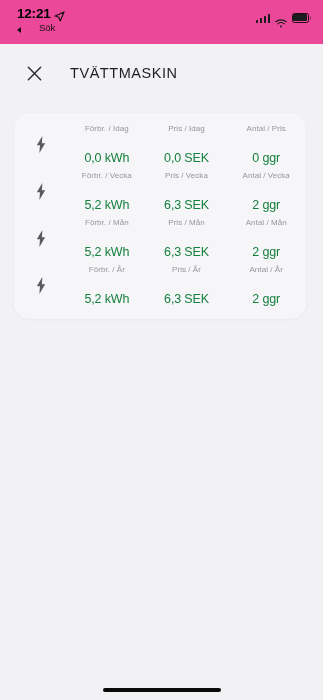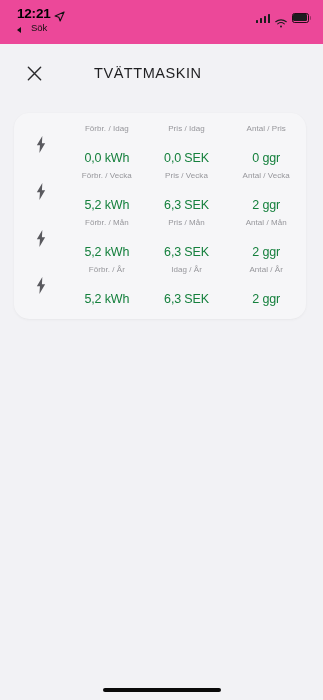--- a/index.html
+++ b/index.html
@@ -25,21 +25,21 @@
   .sb-left {
     position:absolute; left:17px; top:6px;
     display:flex; flex-direction:column; gap:1px;
   }
   .sb-timerow { display:flex; align-items:center; gap:3px; }
   .sb-time {
     font-size:13.5px; font-weight:bold; color:#000;
     letter-spacing:-0.2px; line-height:15px;
   }
   .loc-arrow { display:block; width:11px; height:11px; }
-  .sb-backrow { display:flex; align-items:flex-end; gap:10px; }
+  .sb-backrow { display:flex; align-items:flex-end; gap:18px; }
   .back-tri {
     width:0; height:0;
     border-top:3.5px solid transparent;
     border-bottom:3.5px solid transparent;
     border-right:4.5px solid #111;
   }
   .sb-back { font-size:9.5px; color:#111; line-height:11px; }
 
   .sb-right {
     position:absolute; right:12px; top:13px;
@@ -81,21 +81,21 @@
     transform:translateY(-50%);
     width:18px; height:18px;
     display:flex; align-items:center; justify-content:center;
     cursor:pointer;
   }
   .close-btn svg { display:block; }
   .page-title {
     position:absolute; left:70px; top:50%;
     transform:translateY(-50%);
     font-size:14.5px; color:#1f1f21;
-    letter-spacing:0.55px; white-space:nowrap;margin-left:24px;
+    letter-spacing:0.55px; white-space:nowrap;
   }
 
   
   .card {
     position:absolute; left:14px; top:113px;
     width:292px;
     background:#f6f6f8;
     border-radius:15px;
     box-shadow:0 1px 3px rgba(0,0,0,0.045), 0 0 0 0.5px rgba(0,0,0,0.012);
     padding:8px 0 10px 0;
@@ -261,21 +261,21 @@
         <svg viewBox="0 0 12 18" width="12" height="17">
           <path d="M7.4 0 1.6 9.8h3.3L4.3 18l6.1-10.2H7z" fill="#5a5a5f"></path>
         </svg>
       </div>
       <div class="row-cols">
         <div class="col">
           <span class="col-label">Förbr. / År</span>
           <span class="col-value">5,2 kWh</span>
         </div>
         <div class="col">
-          <span class="col-label">Idag / År</span>
+          <span class="col-label">Pris / År</span>
           <span class="col-value">6,3 SEK</span>
         </div>
         <div class="col">
           <span class="col-label">Antal / År</span>
           <span class="col-value">2 ggr</span>
         </div>
       </div>
     </div>
 
   </div>

